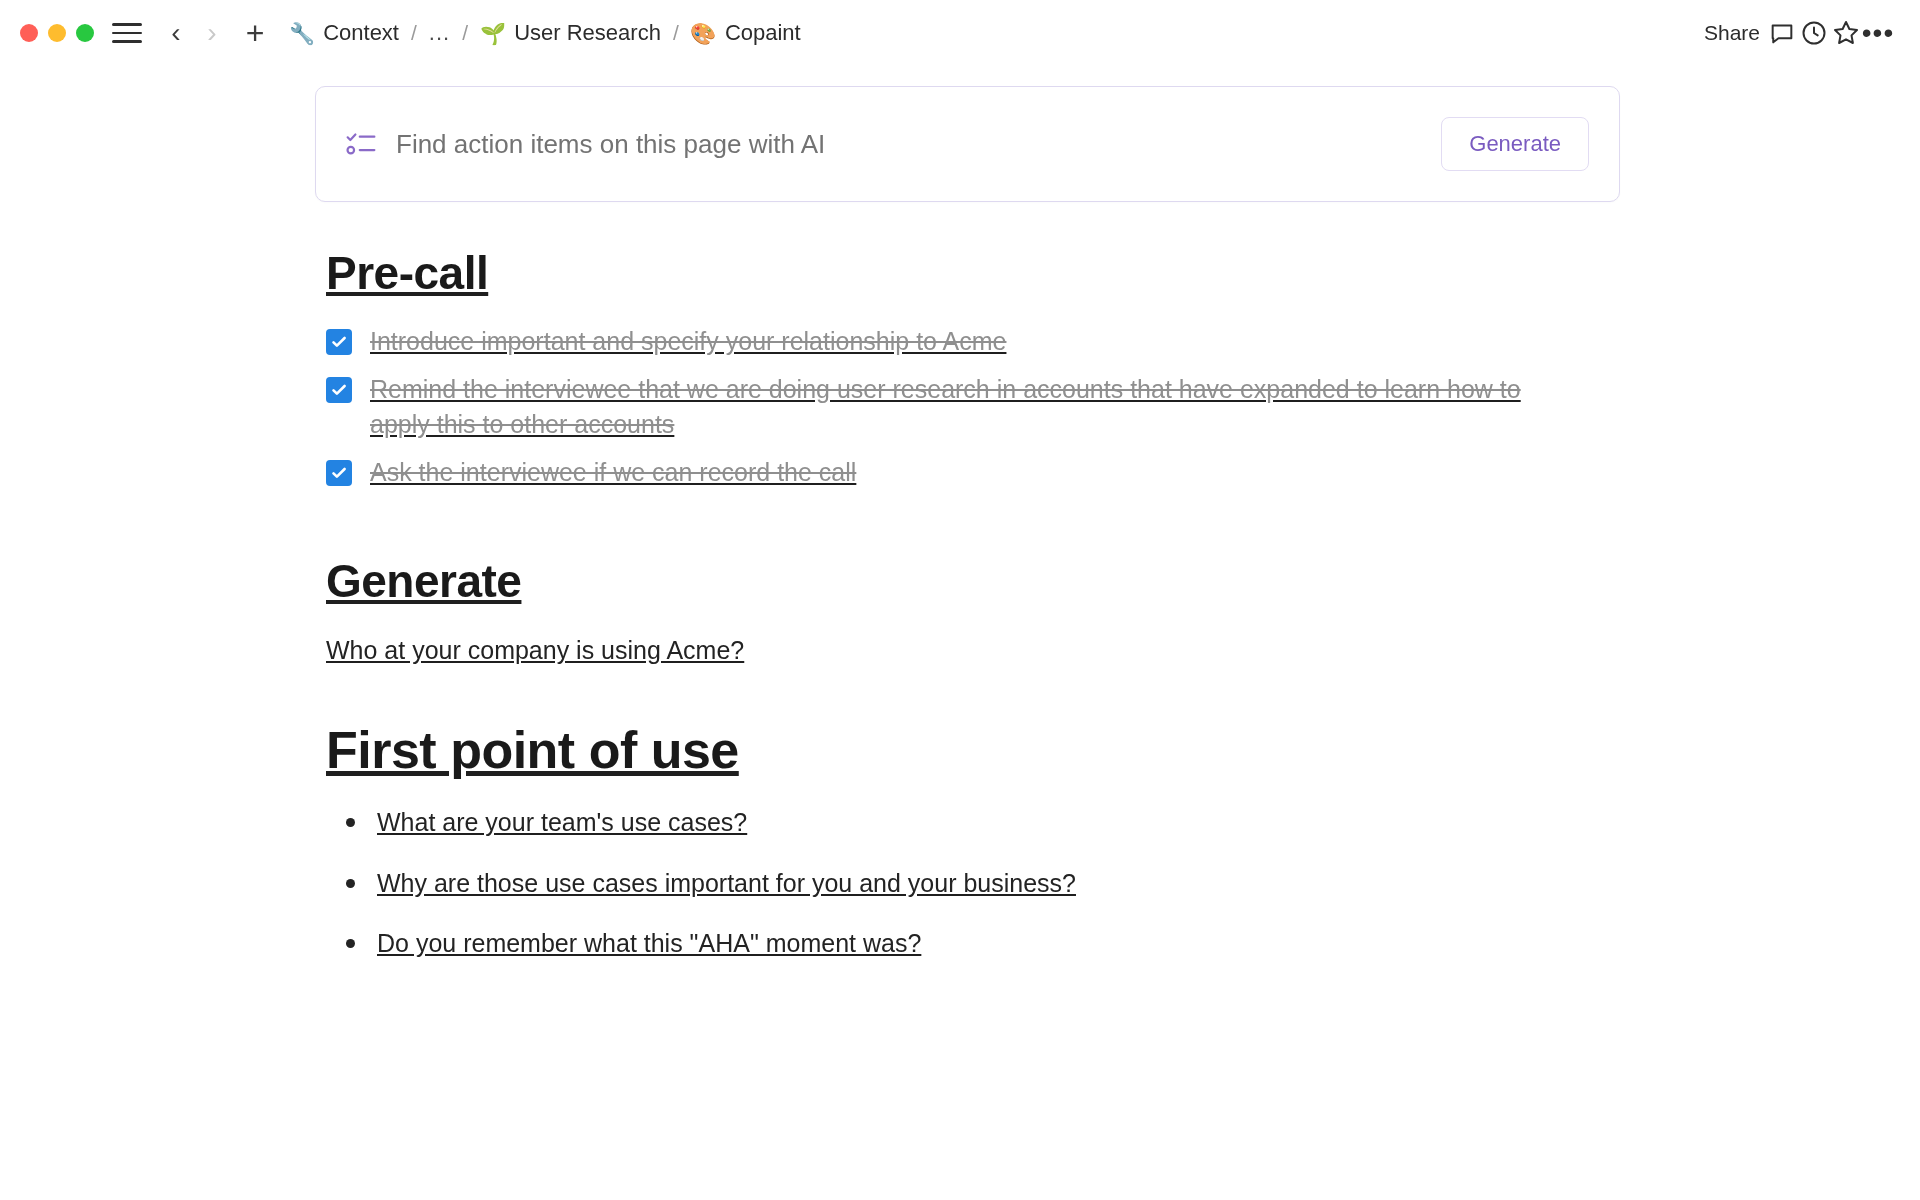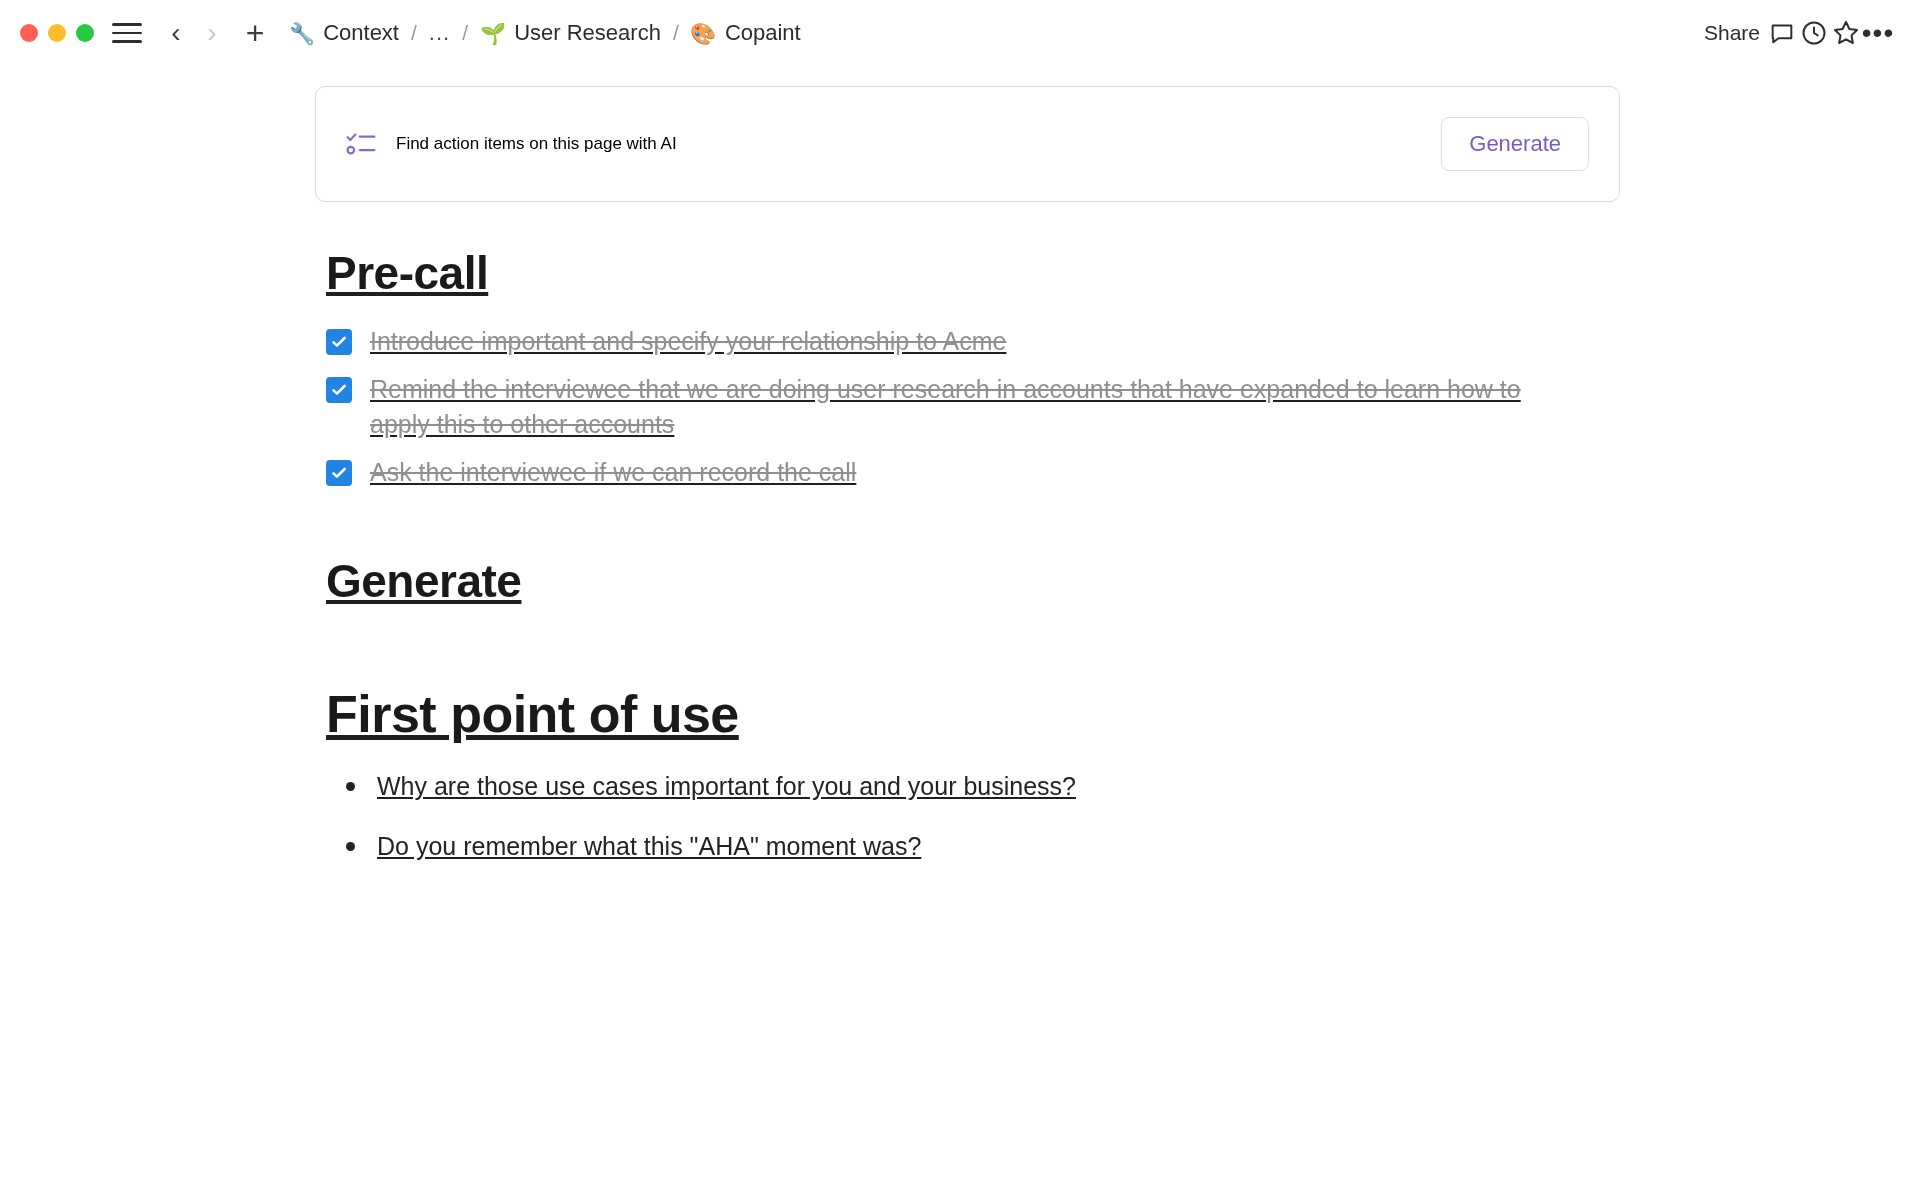--- a/index.html
+++ b/index.html
@@ -156,22 +156,22 @@
   .ai-icon {
     width: 34px;
     height: 34px;
     margin-right: 18px;
     flex: none;
     display: flex;
     align-items: center;
     justify-content: center;
   }
   .ai-text {
-    font-size: 17px;
-    color: #000000;
+    font-size: 26px;
+    color: #737373;
   }
   .generate-btn {
     margin-left: auto;
     border: 1.5px solid #e2dcf3;
     border-radius: 8px;
     background: #ffffff;
     color: #7a5bc0;
     font-size: 22px;
     font-family: "Liberation Sans", sans-serif;
     padding: 13px 27px;
@@ -369,23 +369,25 @@
             <path d="M3.5 9.3l3.4 3.4L14.6 5"></path>
           </svg>
         </div>
         <div class="todo-label">Ask the interviewee if we can record the call</div>
       </div>
     </div>
 
     <div class="gap-lg"></div>
 
     <h1 class="section-title">Generate</h1>
+    <p class="para">Who at your company is using Acme?</p>
 
     <div class="gap-lg"></div>
 
     <h1 class="section-title big">First point of use</h1>
     <ul class="bullets">
+      <li>What are your team's use cases?</li>
       <li>Why are those use cases important for you and your business?</li>
       <li>Do you remember what this "AHA" moment was?</li>
     </ul>
 
   </div>
 </div>
 
 </body></html>

